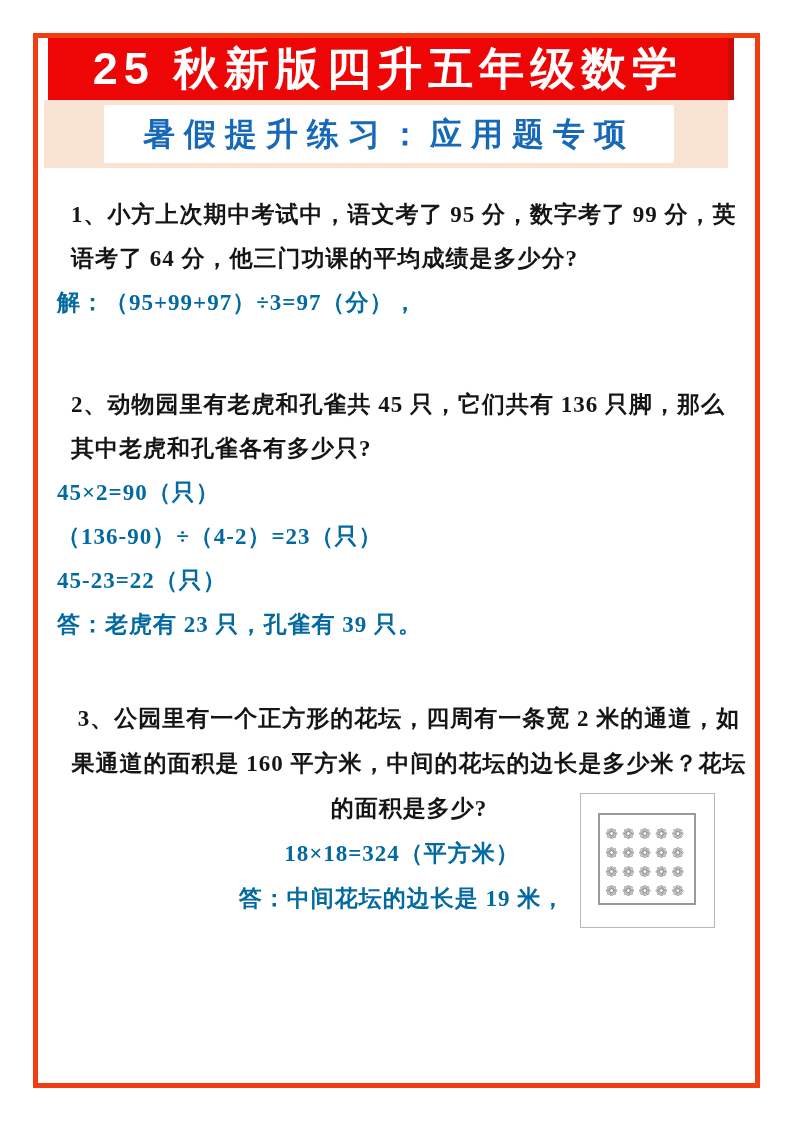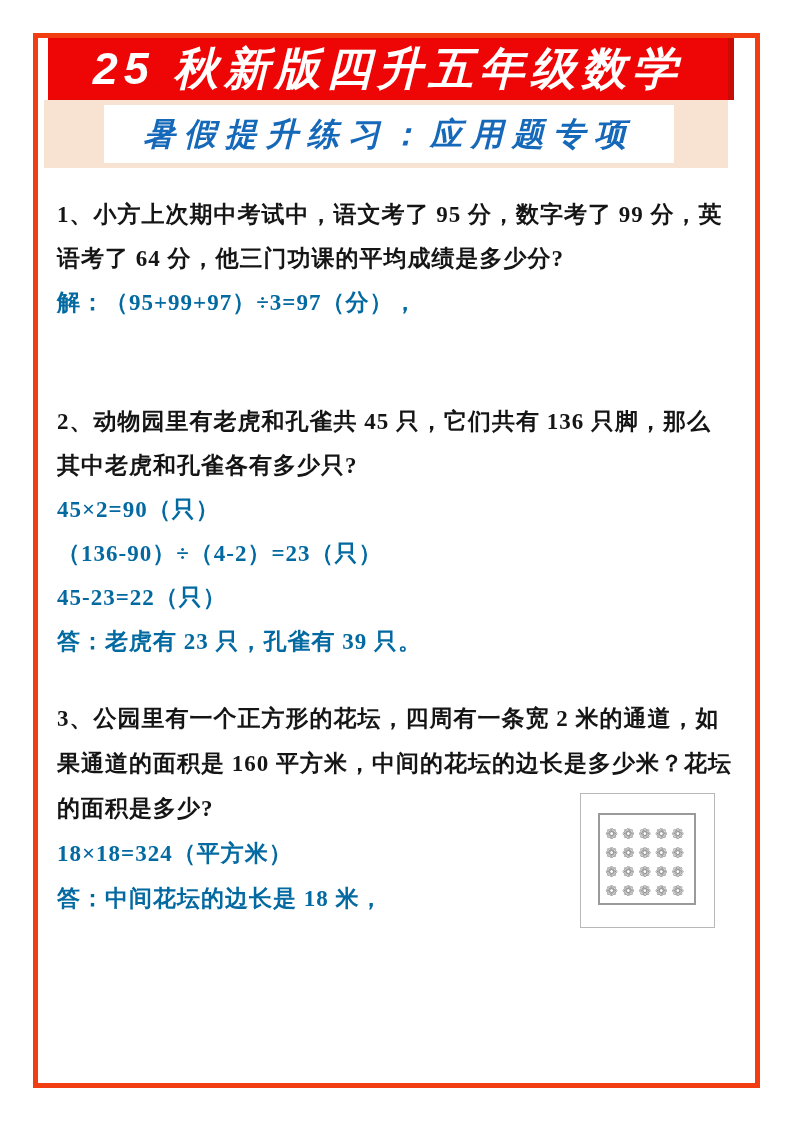--- a/index.html
+++ b/index.html
@@ -24,61 +24,59 @@
     background:#ee0606;
     border-right:6px solid #c90b06;
     color:#ffffff;
     font-family:"Liberation Sans", sans-serif;
     font-weight:bold;
     font-size:45px;
     line-height:62px;
     text-align:center;
     letter-spacing:6px;
     white-space:nowrap;
-    font-style:italic;
   }
   .subtitle-strip {
     position:absolute;
     left:6px; top:62px;
     width:684px; height:68px;
     background:#f8e3d2;
   }
   .subtitle-box {
     position:absolute;
     left:60px; top:5px;
     width:570px; height:58px;
     background:#ffffff;
     color:#1668b8;
     font-family:"Liberation Serif", serif;
     font-weight:bold;
-    font-style:italic;
     font-size:32px;
     line-height:58px;
     text-align:center;
     letter-spacing:9px;
     white-space:nowrap;
   }
   .problem {
     position:absolute;
     left:19px;
     width:690px;
   }
   .line {
     height:44px;
     line-height:44px;
     font-size:23px;
     font-weight:bold;
     white-space:nowrap;
     letter-spacing:1px;
   }
-  .p3 .line { height:45px; line-height:45px; }
-  .q { color:#151515; }
+  .p3 .line { height:45px; line-height:45px;text-align:center; }
+  .q { color:#151515;margin-left:14px; }
   .a { color:#0369a1; }
   #problem-1 { top:155px; }
-  #problem-2 { top:362px; }
+  #problem-2 { top:345px; }
   #problem-3 { top:658px; }
   .figure {
     position:absolute;
     left:542px; top:755px;
     width:133px; height:133px;
     background:#ffffff;
     border:1px solid #b8b8b8;
   }
   .figure-inner {
     position:absolute;
@@ -124,21 +122,21 @@
       <div class="line a">（136-90）÷（4-2）=23（只）</div>
       <div class="line a">45-23=22（只）</div>
       <div class="line a">答：老虎有 23 只，孔雀有 39 只。</div>
     </div>
 
     <div class="problem p3" id="problem-3">
       <div class="line q">3、公园里有一个正方形的花坛，四周有一条宽 2 米的通道，如</div>
       <div class="line q">果通道的面积是 160 平方米，中间的花坛的边长是多少米？花坛</div>
       <div class="line q">的面积是多少?</div>
       <div class="line a">18×18=324（平方米）</div>
-      <div class="line a">答：中间花坛的边长是 18 米，</div>
+      <div class="line a">答：中间花坛的边长是 19 米，</div>
     </div>
 
     <div class="figure">
       <div class="figure-inner">
         <div class="flower-row">❁❁❁❁❁</div>
         <div class="flower-row">❁❁❁❁❁</div>
         <div class="flower-row">❁❁❁❁❁</div>
         <div class="flower-row">❁❁❁❁❁</div>
       </div>
     </div>

